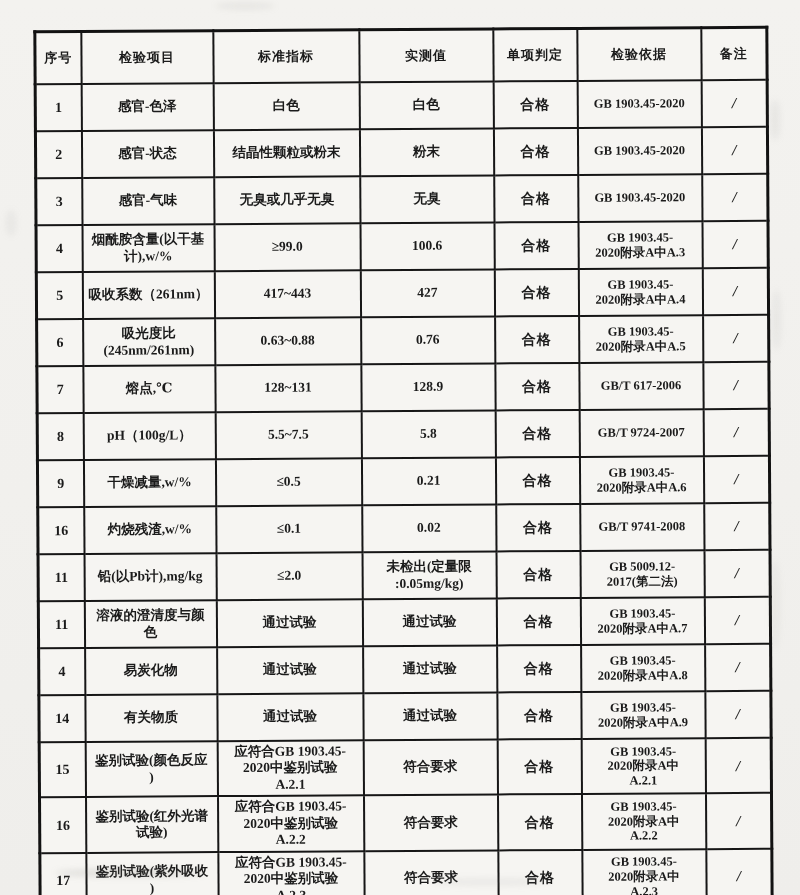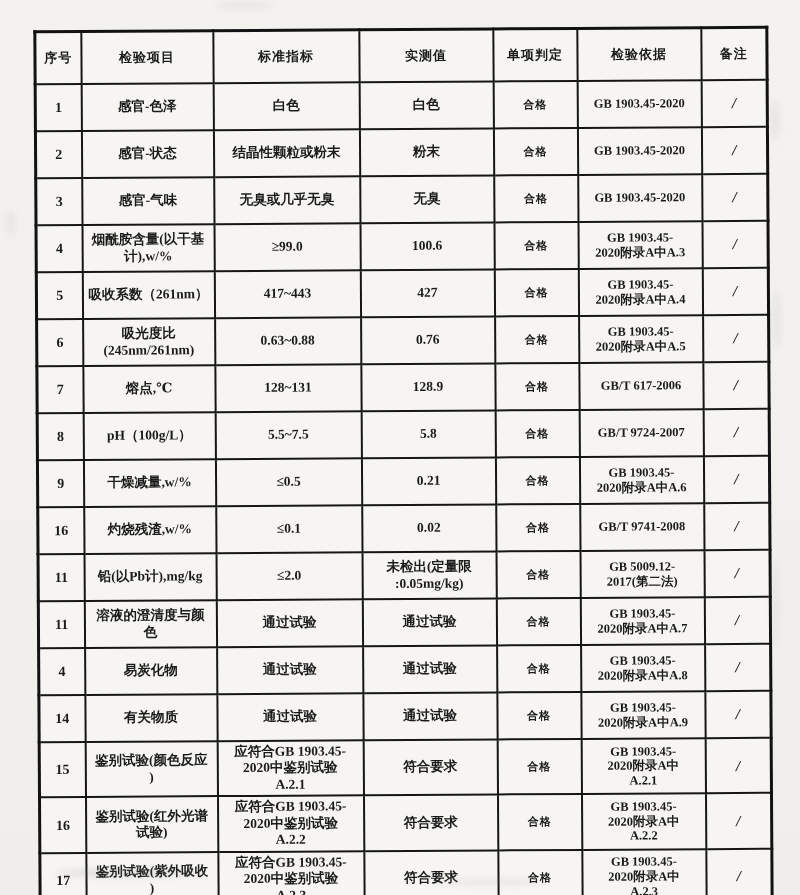--- a/index.html
+++ b/index.html
@@ -40,21 +40,21 @@
   th{
     height:46px;
     font-size:13px;
     letter-spacing:1px;
   }
   td{height:41px;font-size:14px;}
   td.col-no{font-size:14px;font-family:"Liberation Serif","DejaVu Serif",serif;}
   td.col-item{font-size:13.5px;letter-spacing:0px;}
   td.col-standard{font-size:13.5px;}
   td.col-measured{font-size:13.5px;}
-  td.col-judgment{font-size:11px;letter-spacing:1px;}
+  td.col-judgment{font-size:14px;letter-spacing:1px;}
   td.col-basis{font-size:12.5px;line-height:1.18;}
   td.col-remark{font-size:15px;font-style:italic;}
   
   .smudge{position:absolute;border-radius:50%;filter:blur(3px);pointer-events:none;}
   .s1{left:55px;top:869px;width:150px;height:8px;background:rgba(120,120,118,0.18);}
   .s2{left:215px;top:3px;width:60px;height:6px;background:rgba(140,140,138,0.14);}
   .s3{left:770px;top:100px;width:10px;height:40px;background:rgba(150,150,148,0.12);}
   .s4{left:772px;top:290px;width:9px;height:60px;background:rgba(150,150,148,0.10);}
   .s5{left:6px;top:210px;width:10px;height:26px;background:rgba(150,150,148,0.10);}
   .s6{left:430px;top:878px;width:120px;height:8px;background:rgba(140,140,138,0.10);}

